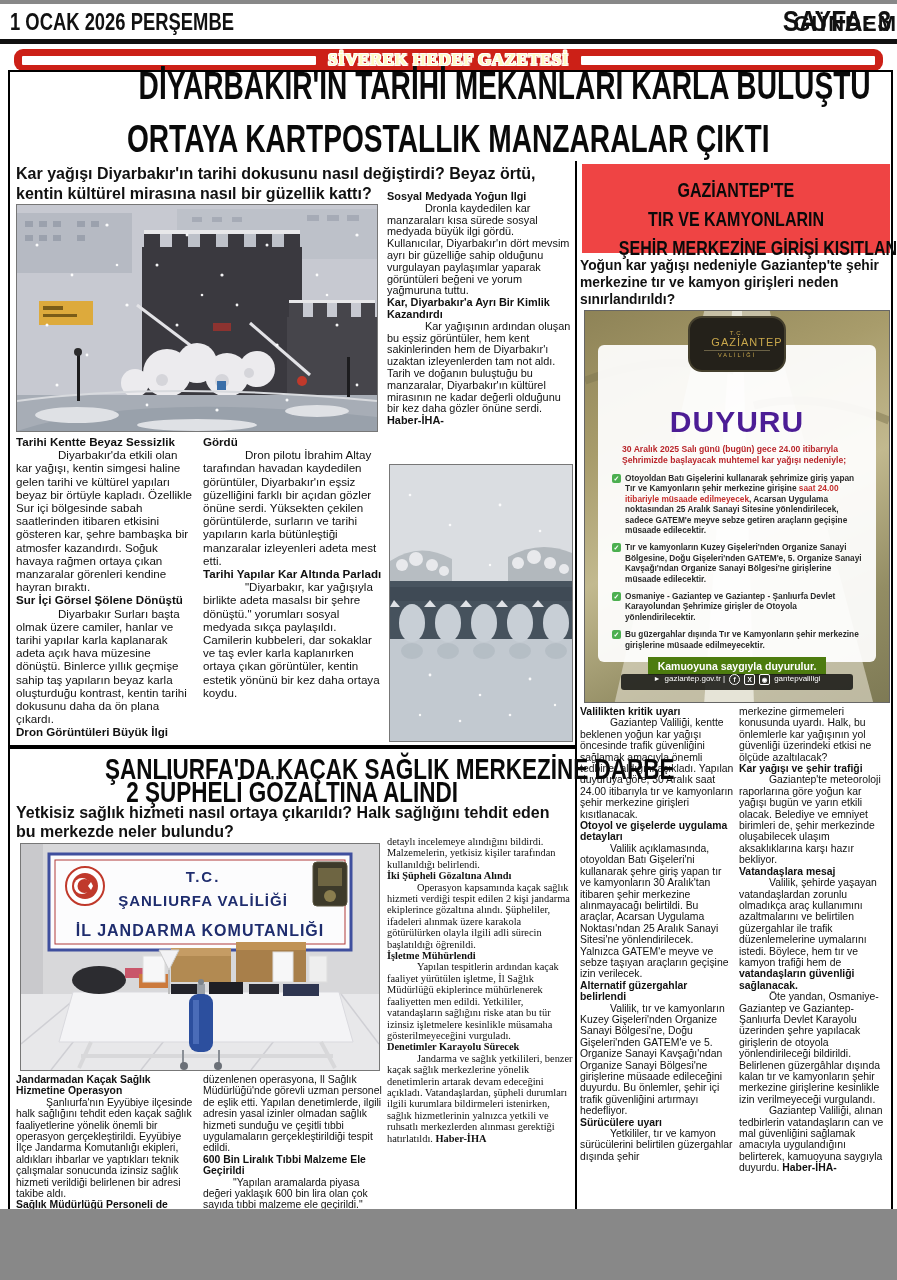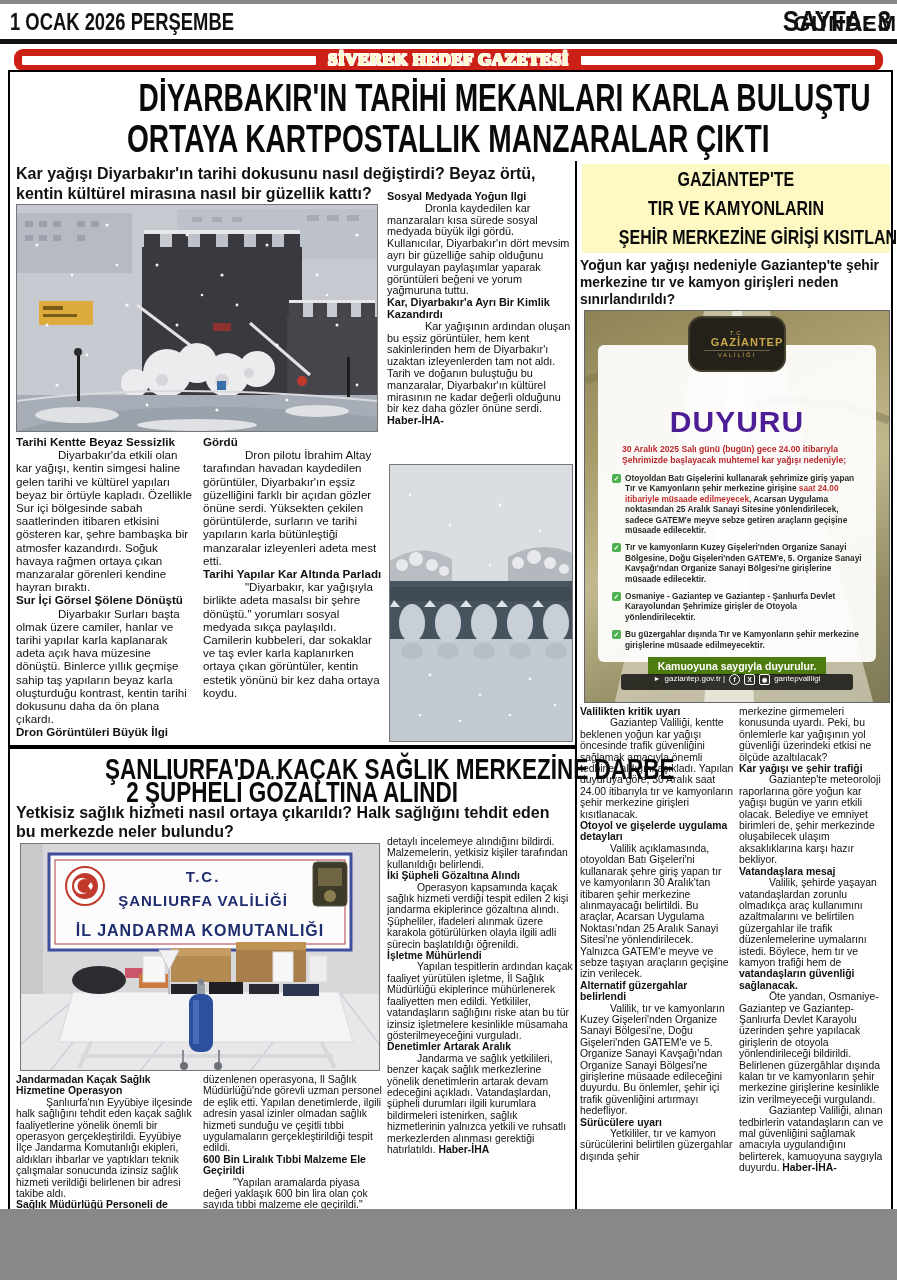--- a/index.html
+++ b/index.html
@@ -47,33 +47,33 @@
   .textcol .blk{margin:0;}
   .blk-h{font-weight:bold;}
   .blk-p{text-indent:42px;}
   .blk-p0{text-indent:0;}
   .tight{font-size:10.4px;line-height:11.4px;}
   .tight .blk-p{text-indent:30px;}
   .mid{font-size:10.9px;line-height:11.8px;}
   .mid .blk-p{text-indent:38px;}
 
   
-  .gaz-headbox{left:582px;top:160px;width:308px;height:89px;background:#fef9c3;text-align:center;
-               font-weight:bold;font-size:20px;line-height:29px;padding-top:1px;box-sizing:border-box;color:#0a0a0a;}
+  .gaz-headbox{left:582px;top:160px;width:308px;height:89px;background:#ef4444;text-align:center;
+               font-weight:bold;font-size:20px;line-height:29px;padding-top:12px;box-sizing:border-box;color:#0a0a0a;}
   .gaz-lead{left:580px;top:253px;width:311px;font-size:13.8px;line-height:17px;font-weight:bold;}
 
   
   .poster{left:584px;top:306px;width:306px;height:393px;background:linear-gradient(155deg,#8e8357 0%,#a89c6b 28%,#c2b98f 52%,#938d64 78%,#7e7a55 100%);border:1px solid #666;box-sizing:border-box;overflow:hidden;}
   .poster-road{position:absolute;left:0;top:0;width:100%;height:100%;}
   .poster-panel{position:absolute;left:13px;top:34px;right:13px;bottom:40px;background:rgba(255,255,255,.93);border-radius:6px;}
   .badge{position:absolute;left:50%;top:5px;transform:translateX(-50%);width:94px;height:52px;background:#24211a;
          border:2px solid #45402e;border-radius:14px;color:#c9a84c;text-align:center;z-index:3;
          display:flex;flex-direction:column;justify-content:center;line-height:1.15;}
   .badge .b1{font-size:6px;letter-spacing:1px;}
-  .badge .b2{font-size:11px;font-weight:bold;letter-spacing:1px;padding-left:20px;}
+  .badge .b2{font-size:11px;font-weight:normal;letter-spacing:1px;padding-left:20px;}
   .badge .b3{font-size:5.5px;letter-spacing:2px;border-top:1px solid #6b6246;margin:1px 14px 0;padding-top:1px;}
   .duyuru{margin-top:60px;text-align:center;font-size:30px;font-weight:bold;color:#4c1d95;letter-spacing:1px;}
   .poster-intro{color:#b9262b;font-weight:bold;font-size:8.6px;line-height:11px;padding:5px 24px 0;text-align:left;}
   .bullets{padding:7px 14px 0;font-size:8.3px;line-height:10.4px;color:#2b2b2b;font-weight:600;text-align:left;}
   .bullet{position:relative;padding-left:13px;margin-bottom:7px;}
   .check{position:absolute;left:0;top:1px;width:9px;height:9px;background:#4caf50;border-radius:2px;color:#fff;
          font-size:7px;line-height:9px;text-align:center;}
   .check::before{content:"✓";}
   .redtxt{color:#c4302e;font-weight:bold;}
   .footnote{margin:1px auto 0;background:#4d7c0f;color:#fff;width:fit-content;max-width:90%;
@@ -99,21 +99,21 @@
     <div class="mast-bar"></div>
     <div class="mast-text">SİVEREK HEDEF GAZETESİ</div>
     <div class="mast-bar"></div>
   </div>
 
   <div class="abs frame"></div>
   <div class="abs vdiv"></div>
   <div class="abs hdiv"></div>
   <div class="abs botbar"></div>
 
-  <div class="hlrow hl-main" style="top:72px;text-align:center;"><span class="cx">DİYARBAKIR'IN TARİHİ MEKANLARI KARLA BULUŞTU</span></div>
+  <div class="hlrow hl-main" style="top:60px;text-align:center;"><span class="cx">DİYARBAKIR'IN TARİHİ MEKANLARI KARLA BULUŞTU</span></div>
   <div class="hlrow hl-main" style="top:113px;"><span class="cx">ORTAYA KARTPOSTALLIK MANZARALAR ÇIKTI</span></div>
   <div class="abs lead1">Kar yağışı Diyarbakır'ın tarihi dokusunu nasıl değiştirdi? Beyaz örtü, kentin kültürel mirasına nasıl bir güzellik kattı?</div>
 
   <div class="abs photo" style="left:16px;top:200px;width:360px;height:226px;">
     <svg width="360" height="226" viewBox="0 0 360 226">
       <rect width="360" height="226" fill="#c7c9d1"></rect>
       <rect x="0" y="8" width="115" height="60" fill="#b6bac3"></rect>
       <g fill="#9ba1ad">
         <rect x="8" y="16" width="8" height="6"></rect>
           <rect x="22" y="16" width="8" height="6"></rect>
@@ -344,21 +344,21 @@
       <div class="blk blk-h">Valilikten kritik uyarı</div>
       <div class="blk blk-p">Gaziantep Valiliği, kentte beklenen yoğun kar yağışı öncesinde trafik güvenliğini sağlamak amacıyla önemli tedbirler aldığını açıkladı. Yapılan duyuruya göre, 30 Aralık saat 24.00 itibarıyla tır ve kamyonların şehir merkezine girişleri kısıtlanacak.</div>
       <div class="blk blk-h">Otoyol ve gişelerde uygulama detayları</div>
       <div class="blk blk-p">Valilik açıklamasında, otoyoldan Batı Gişeleri'ni kullanarak şehre giriş yapan tır ve kamyonların 30 Aralık'tan itibaren şehir merkezine alınmayacağı belirtildi. Bu araçlar, Acarsan Uygulama Noktası'ndan 25 Aralık Sanayi Sitesi'ne yönlendirilecek. Yalnızca GATEM'e meyve ve sebze taşıyan araçların geçişine izin verilecek.</div>
       <div class="blk blk-h">Alternatif güzergahlar belirlendi</div>
       <div class="blk blk-p">Valilik, tır ve kamyonların Kuzey Gişeleri'nden Organize Sanayi Bölgesi'ne, Doğu Gişeleri'nden GATEM'e ve 5. Organize Sanayi Kavşağı'ndan Organize Sanayi Bölgesi'ne girişlerine müsaade edileceğini duyurdu. Bu önlemler, şehir içi trafik güvenliğini artırmayı hedefliyor.</div>
       <div class="blk blk-h">Sürücülere uyarı</div>
       <div class="blk blk-p">Yetkililer, tır ve kamyon sürücülerini belirtilen güzergahlar dışında şehir</div>
     </div>
   <div class="textcol tight" style="left:739px;top:702px;width:153px;height:558px;">
-      <div class="blk blk-p0">merkezine girmemeleri konusunda uyardı. Peki, bu önlemlerle kar yağışının yol güvenliği üzerindeki etkisi ne ölçüde azaltılacak?</div>
+      <div class="blk blk-p0">merkezine girmemeleri konusunda uyardı. Halk, bu önlemlerle kar yağışının yol güvenliği üzerindeki etkisi ne ölçüde azaltılacak?</div>
       <div class="blk blk-h">Kar yağışı ve şehir trafiği</div>
       <div class="blk blk-p">Gaziantep'te meteoroloji raporlarına göre yoğun kar yağışı bugün ve yarın etkili olacak. Belediye ve emniyet birimleri de, şehir merkezinde oluşabilecek ulaşım aksaklıklarına karşı hazır bekliyor.</div>
       <div class="blk blk-h">Vatandaşlara mesaj</div>
       <div class="blk blk-p">Valilik, şehirde yaşayan vatandaşlardan zorunlu olmadıkça araç kullanımını azaltmalarını ve belirtilen güzergahlar ile trafik düzenlemelerine uymalarını istedi. Böylece, hem tır ve kamyon trafiği hem de <b>vatandaşların güvenliği sağlanacak.</b></div>
       <div class="blk blk-p">Öte yandan, Osmaniye-Gaziantep ve Gaziantep-Şanlıurfa Devlet Karayolu üzerinden şehre yapılacak girişlerin de otoyola yönlendirileceği bildirildi. Belirlenen güzergâhlar dışında kalan tır ve kamyonların şehir merkezine girişlerine kesinlikle izin verilmeyeceği vurgulandı.</div>
       <div class="blk blk-p">Gaziantep Valiliği, alınan tedbirlerin vatandaşların can ve mal güvenliğini sağlamak amacıyla uygulandığını belirterek, kamuoyuna saygıyla duyurdu. <b>Haber-İHA-</b></div>
     </div>
 
   <div class="hlrow3 hl-art3" style="top:749px;"><span class="cx75">ŞANLIURFA'DA KAÇAK SAĞLIK MERKEZİNE DARBE</span></div>
   <div class="hlrow3 hl-art3" style="top:772px;"><span class="cx75">2 ŞÜPHELİ GÖZALTINA ALINDI</span></div>
@@ -421,23 +421,23 @@
       <div class="blk blk-h">Jandarmadan Kaçak Sağlık Hizmetine Operasyon</div>
       <div class="blk blk-p">Şanlıurfa'nın Eyyübiye ilçesinde halk sağlığını tehdit eden kaçak sağlık faaliyetlerine yönelik önemli bir operasyon gerçekleştirildi. Eyyübiye İlçe Jandarma Komutanlığı ekipleri, aldıkları ihbarlar ve yaptıkları teknik çalışmalar sonucunda izinsiz sağlık hizmeti verildiği belirlenen bir adresi takibe aldı.</div>
       <div class="blk blk-h">Sağlık Müdürlüğü Personeli de Operasyonda Yer Aldı</div>
       <div class="blk blk-p">Belirlenen adrese</div>
     </div>
   <div class="textcol tight" style="left:203px;top:1070px;width:180px;height:192px;">
       <div class="blk blk-p0">düzenlenen operasyona, İl Sağlık Müdürlüğü'nde görevli uzman personel de eşlik etti. Yapılan denetimlerde, ilgili adresin yasal izinler olmadan sağlık hizmeti sunduğu ve çeşitli tıbbi uygulamaların gerçekleştirildiği tespit edildi.</div>
       <div class="blk blk-h">600 Bin Liralık Tıbbi Malzeme Ele Geçirildi</div>
       <div class="blk blk-p">"Yapılan aramalarda piyasa değeri yaklaşık 600 bin lira olan çok sayıda tıbbi malzeme ele geçirildi." açıklamasında bulunan yetkililer, ele geçirilen ürünlerin</div>
     </div>
-  <div class="textcol tight" style="left:387px;top:832px;width:186px;height:430px;">
+  <div class="textcol tight" style="left:387px;top:832px;width:186px;height:430px;font-family:Liberation Serif, serif;">
       <div class="blk blk-p0">detaylı incelemeye alındığını bildirdi. Malzemelerin, yetkisiz kişiler tarafından kullanıldığı belirlendi.</div>
       <div class="blk blk-h">İki Şüpheli Gözaltına Alındı</div>
       <div class="blk blk-p">Operasyon kapsamında kaçak sağlık hizmeti verdiği tespit edilen 2 kişi jandarma ekiplerince gözaltına alındı. Şüpheliler, ifadeleri alınmak üzere karakola götürülürken olayla ilgili adli sürecin başlatıldığı öğrenildi.</div>
       <div class="blk blk-h">İşletme Mühürlendi</div>
       <div class="blk blk-p">Yapılan tespitlerin ardından kaçak faaliyet yürütülen işletme, İl Sağlık Müdürlüğü ekiplerince mühürlenerek faaliyetten men edildi. Yetkililer, vatandaşların sağlığını riske atan bu tür izinsiz işletmelere kesinlikle müsamaha gösterilmeyeceğini vurguladı.</div>
-      <div class="blk blk-h">Denetimler Artarak Aralık</div>
+      <div class="blk blk-h">Denetimler Karayolu Sürecek</div>
       <div class="blk blk-p">Jandarma ve sağlık yetkilileri, benzer kaçak sağlık merkezlerine yönelik denetimlerin artarak devam edeceğini açıkladı. Vatandaşlardan, şüpheli durumları ilgili kurumlara bildirmeleri istenirken, sağlık hizmetlerinin yalnızca yetkili ve ruhsatlı merkezlerden alınması gerektiği hatırlatıldı. <b>Haber-İHA</b></div>
     </div>
 
 </div>
 
 </body></html>

